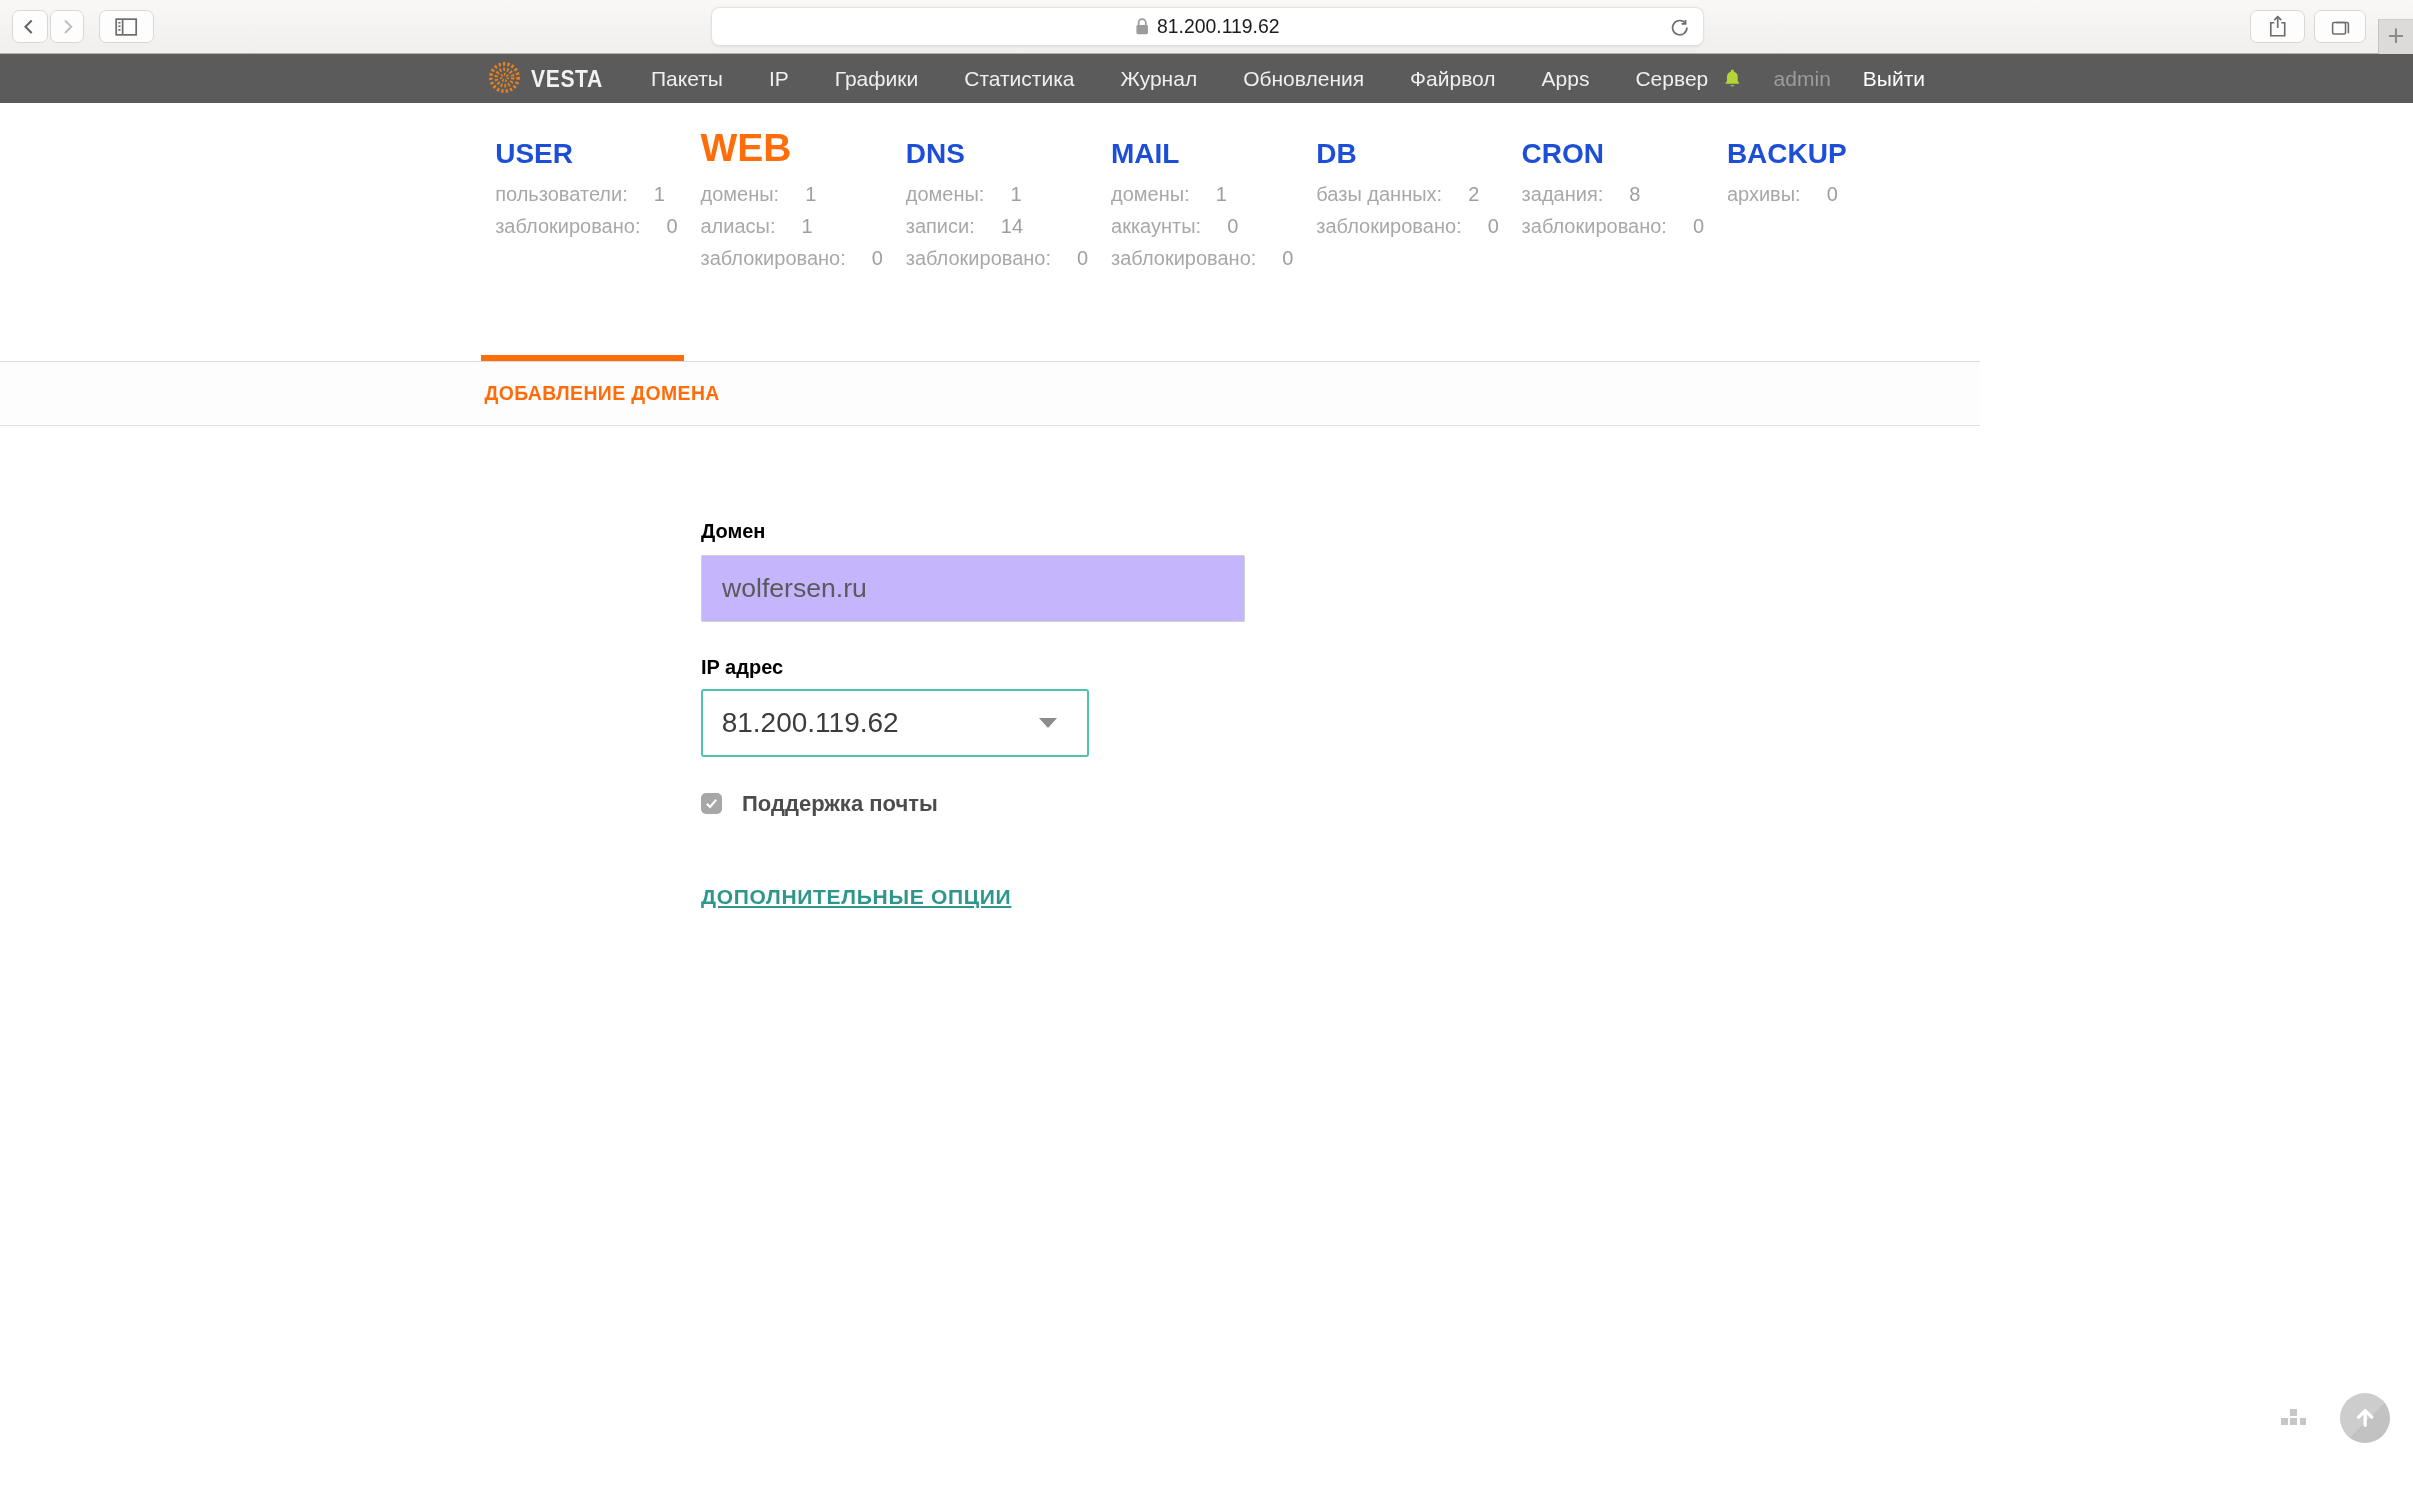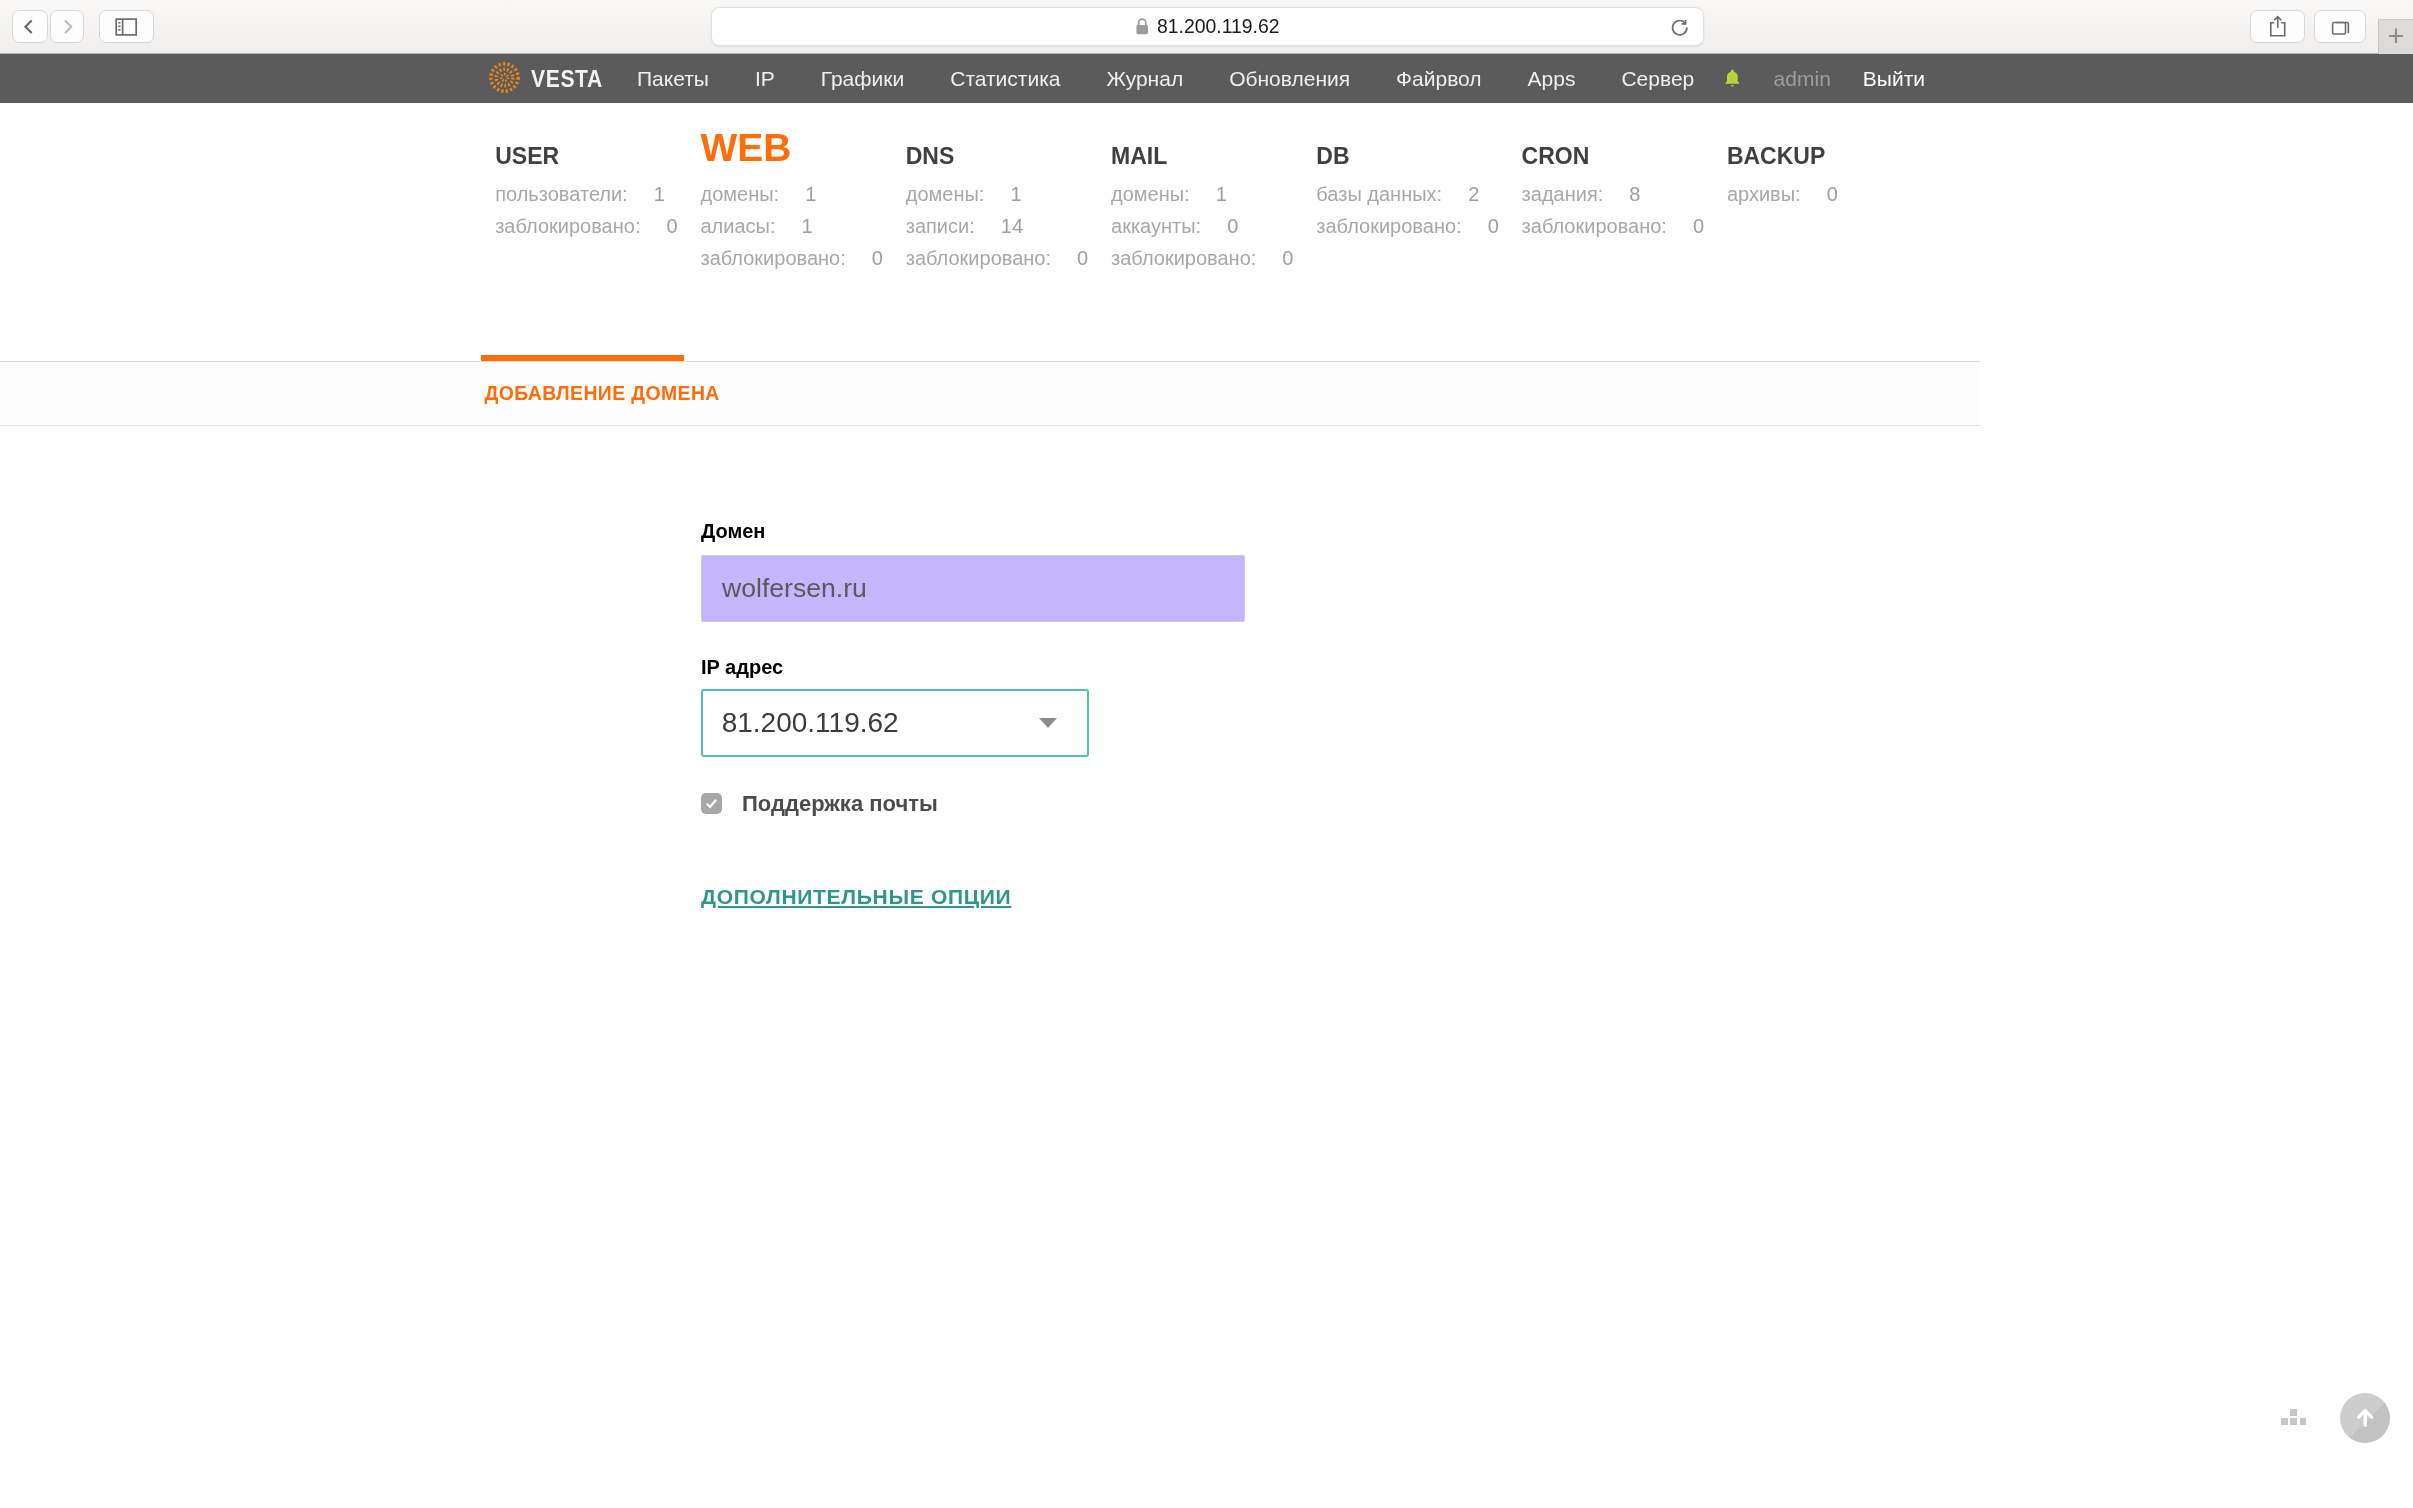--- a/index.html
+++ b/index.html
@@ -29,32 +29,32 @@
   .urlbar .lock { margin-right:7.2px; display:flex; }
   .urlbar .url-text { font-size:19.4px; color:#1b1b1b; }
   .reload { position:absolute; right:13px; top:8px; display:flex; }
 
   
   .vnav { width:2413px; height:49px; background:#5b5b5b; }
   .vnav-inner { width:1437px; height:100%; margin:0 auto; display:flex; align-items:center; }
   .brand { display:flex; align-items:center; gap:10px; width:121px; }
   .brand-text { color:#f2f2f2; font-size:24px; font-weight:bold; letter-spacing:0.7px;
     transform:scaleX(.88); transform-origin:left center; }
-  .vnav-menu { display:flex; gap:46px; margin-left:28px; list-style:none; }
+  .vnav-menu { display:flex; gap:46px; margin-left:42px; list-style:none; }
   .vnav-menu li { color:#efefef; font-size:21px; cursor:pointer; white-space:nowrap; }
   .vnav-right { margin-left:auto; display:flex; align-items:center; gap:32px; }
   .vnav-user { color:#9c9c9c; font-size:21px; }
   .vnav-logout { color:#ffffff; font-size:21px; cursor:pointer;text-align:right; }
 
   
   .stats { width:1437px; margin:0 auto; height:258px; padding-top:24px;
     display:grid; grid-template-columns:repeat(7,1fr); }
   .stat-col { padding-left:7.2px; }
   .stat-title { height:43px; display:flex; align-items:flex-end;
-    font-size:23px; font-weight:bold; color:#404040; cursor:pointer; }
+    font-size:28px; font-weight:bold; color:#1d4ed8; cursor:pointer; }
   .stat-col.active .stat-title { font-size:39px; color:#ff6c0a; }
   .stat-rows { margin-top:8px; }
   .stat-row { height:32px; display:flex; align-items:center; font-size:20px; }
   .stat-row .lbl { color:#a8a8a8; }
   .stat-row .val { color:#9e9e9e; margin-left:26px; }
 
   
   .tabstrip { position:relative; width:1980px; height:65px; background:#fdfdfd;
     border-top:1.4px solid #dbdbdb; border-bottom:1.4px solid #e1e1e1; }
   .tabstrip-inner { width:1437px; margin:0 auto; position:relative; height:100%; }

